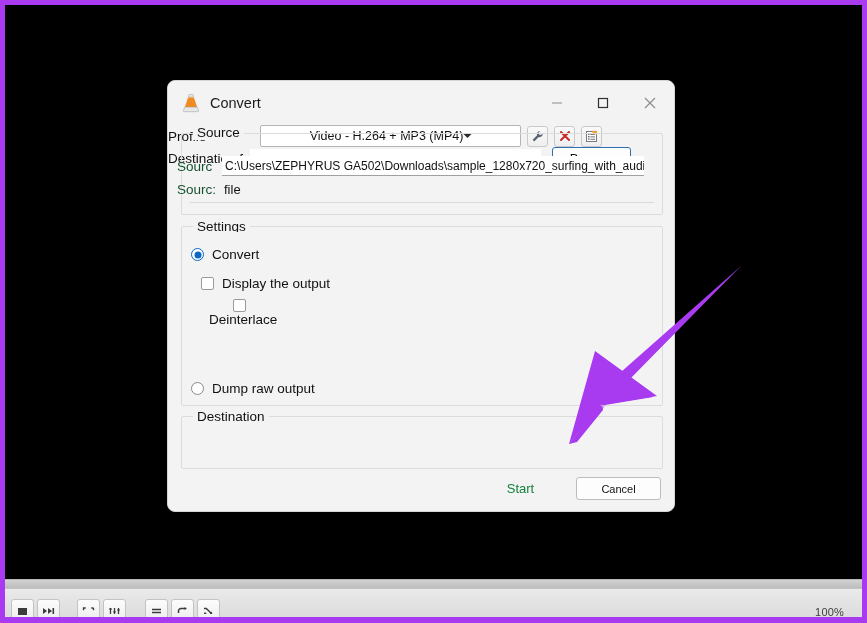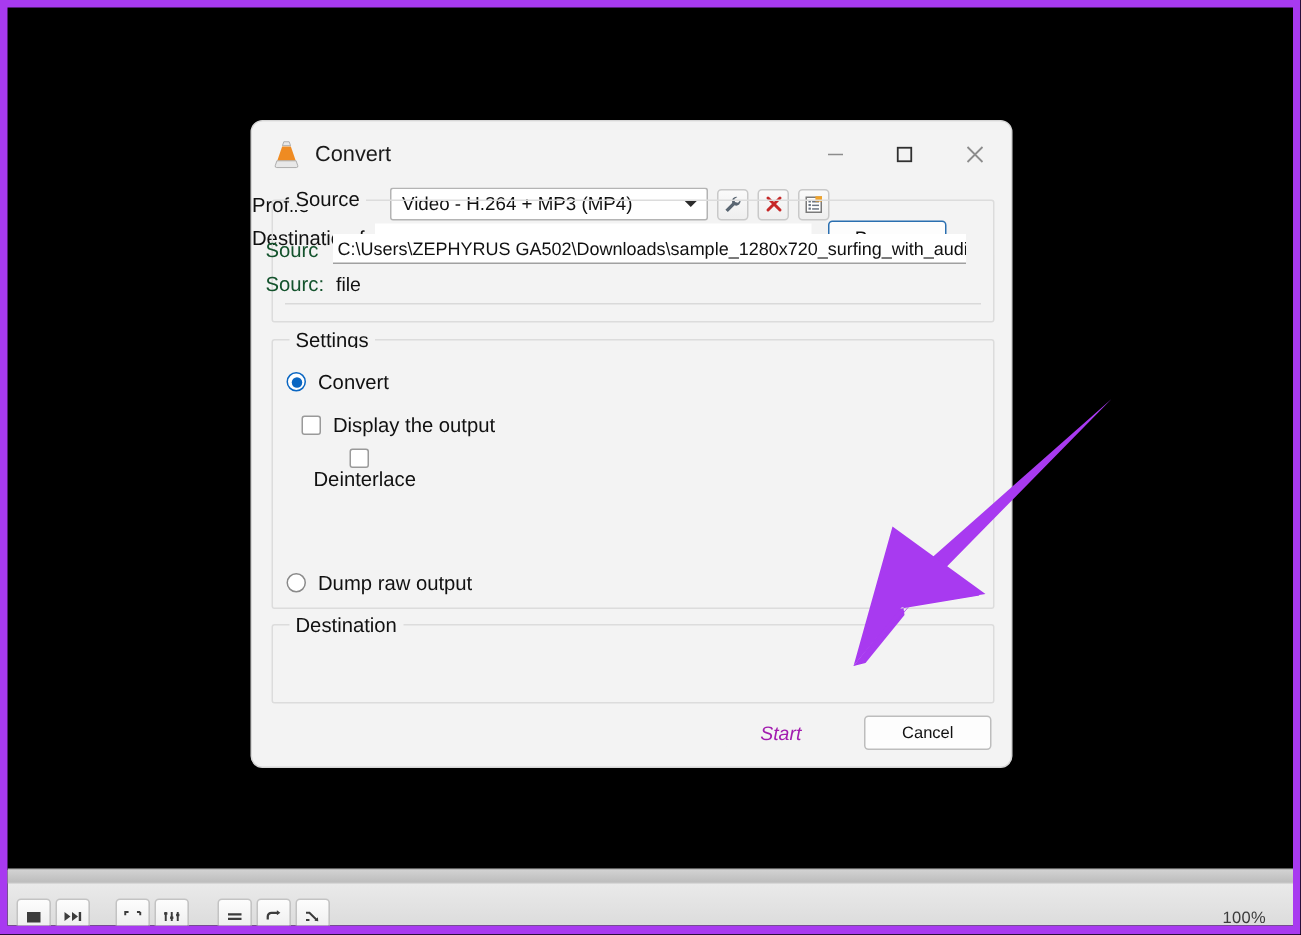--- a/index.html
+++ b/index.html
@@ -158,23 +158,23 @@
   .ctl-label { margin-left: 8px; font-size: 13.5px; color: #111; }
 
   #radio-convert { left: 23px; top: 166px; }
   #check-display { left: 33px; top: 195px; }
   #check-deint   { left: 33px; top: 218px; flex-direction: column; }
   #radio-dump    { left: 23px; top: 300px; }
 
   #profile-row { left: 50px; top: 255px; display: flex; align-items: center; }
   #profile-label { font-size: 13.5px; color: #111; width: 92px; }
   #profile-select {
-    width: 212px; height: 22px;
+    width: 261px; height: 22px;
     background: #fff; border: 1px solid #b4b4b4; border-radius: 2px;
-    display: flex; align-items: center; justify-content: space-between;
+    display: flex; align-items: center; justify-content: center;
     padding: 0 6px 0 7px;
     font-size: 12.5px; color: #111;
   }
   .iconbtn {
     width: 21px; height: 21px; margin-left: 6px;
     background: linear-gradient(#fafafa, #efefef);
     border: 1px solid #c9c9c9; border-radius: 3px;
     display: flex; align-items: center; justify-content: center;
   }
 
@@ -194,21 +194,21 @@
     display: flex; align-items: center; justify-content: center;
     font-size: 13px; color: #111;
   }
 
   
   #start-button {
     position: absolute; right: 117px; top: 396px;
     width: 73px; height: 23px;
     background: #f3f3f3; border: 1px solid transparent; border-radius: 3px;
     display: flex; align-items: center; justify-content: center;
-    font-size: 13px; color: #a21caf; font-style: italic;
+    font-size: 13px; color: #15803d;
   }
   #cancel-button {
     position: absolute; right: 13px; top: 396px;
     width: 85px; height: 23px;
     background: #fdfdfd; border: 1px solid #bdbdbd; border-radius: 3px;
     display: flex; align-items: center; justify-content: center;
     font-size: 11px; color: #111;
   }
 
   

